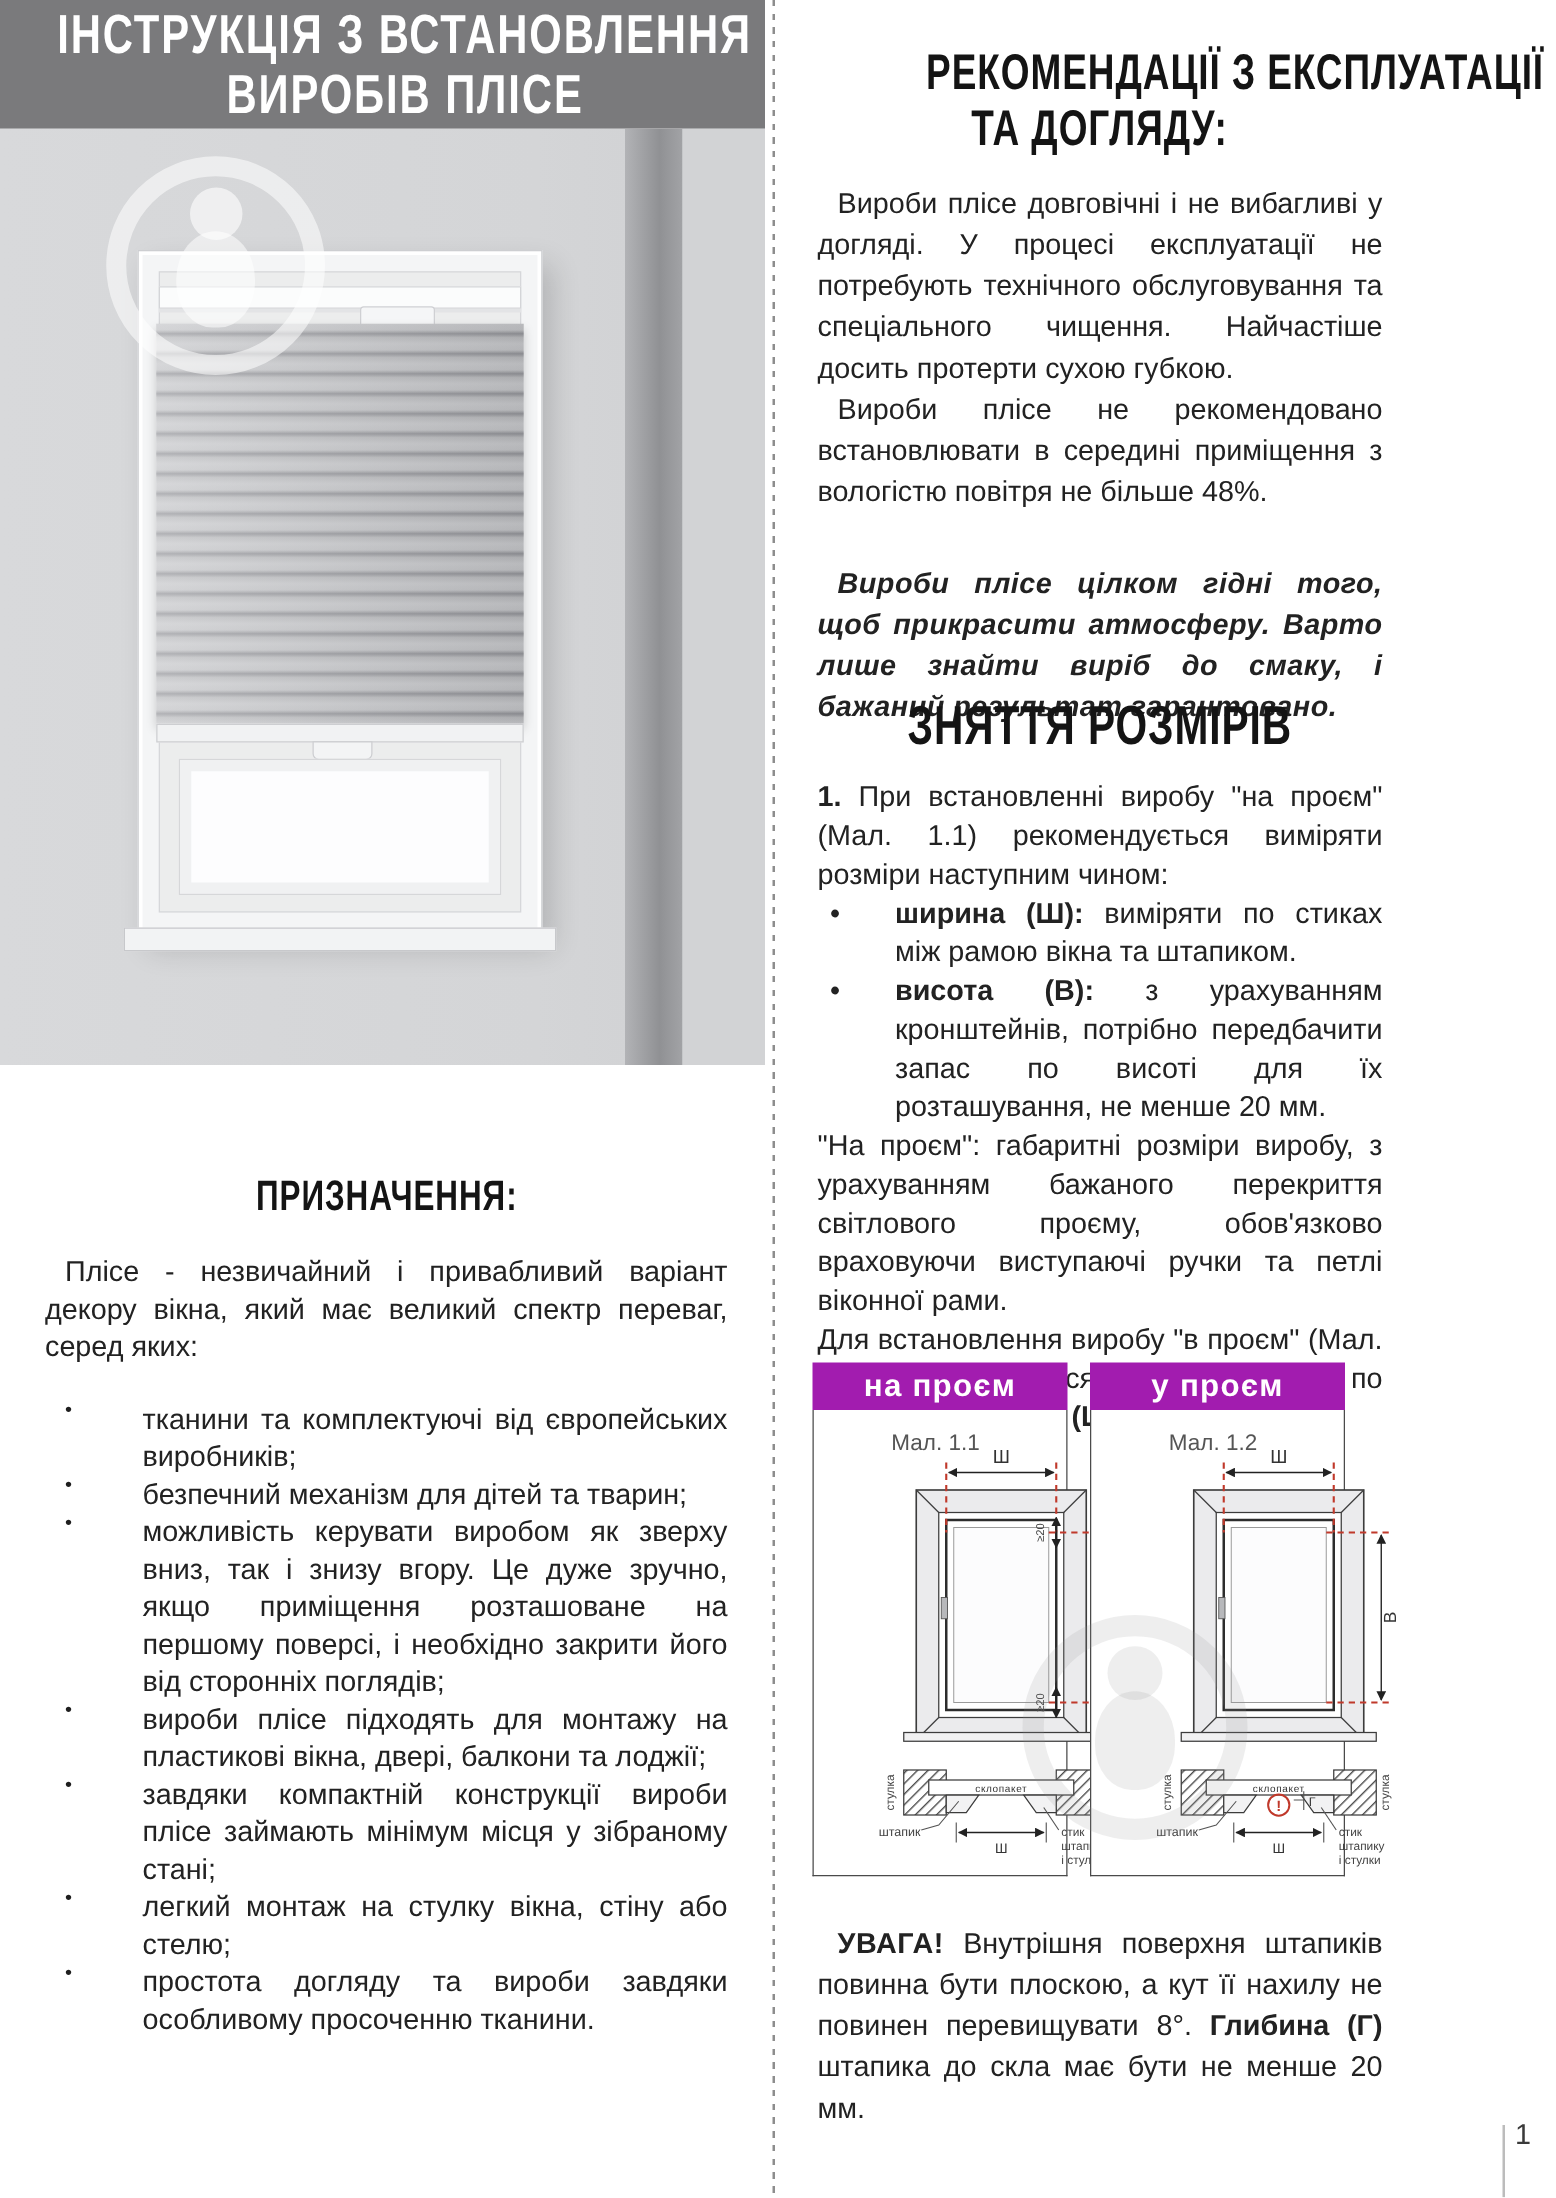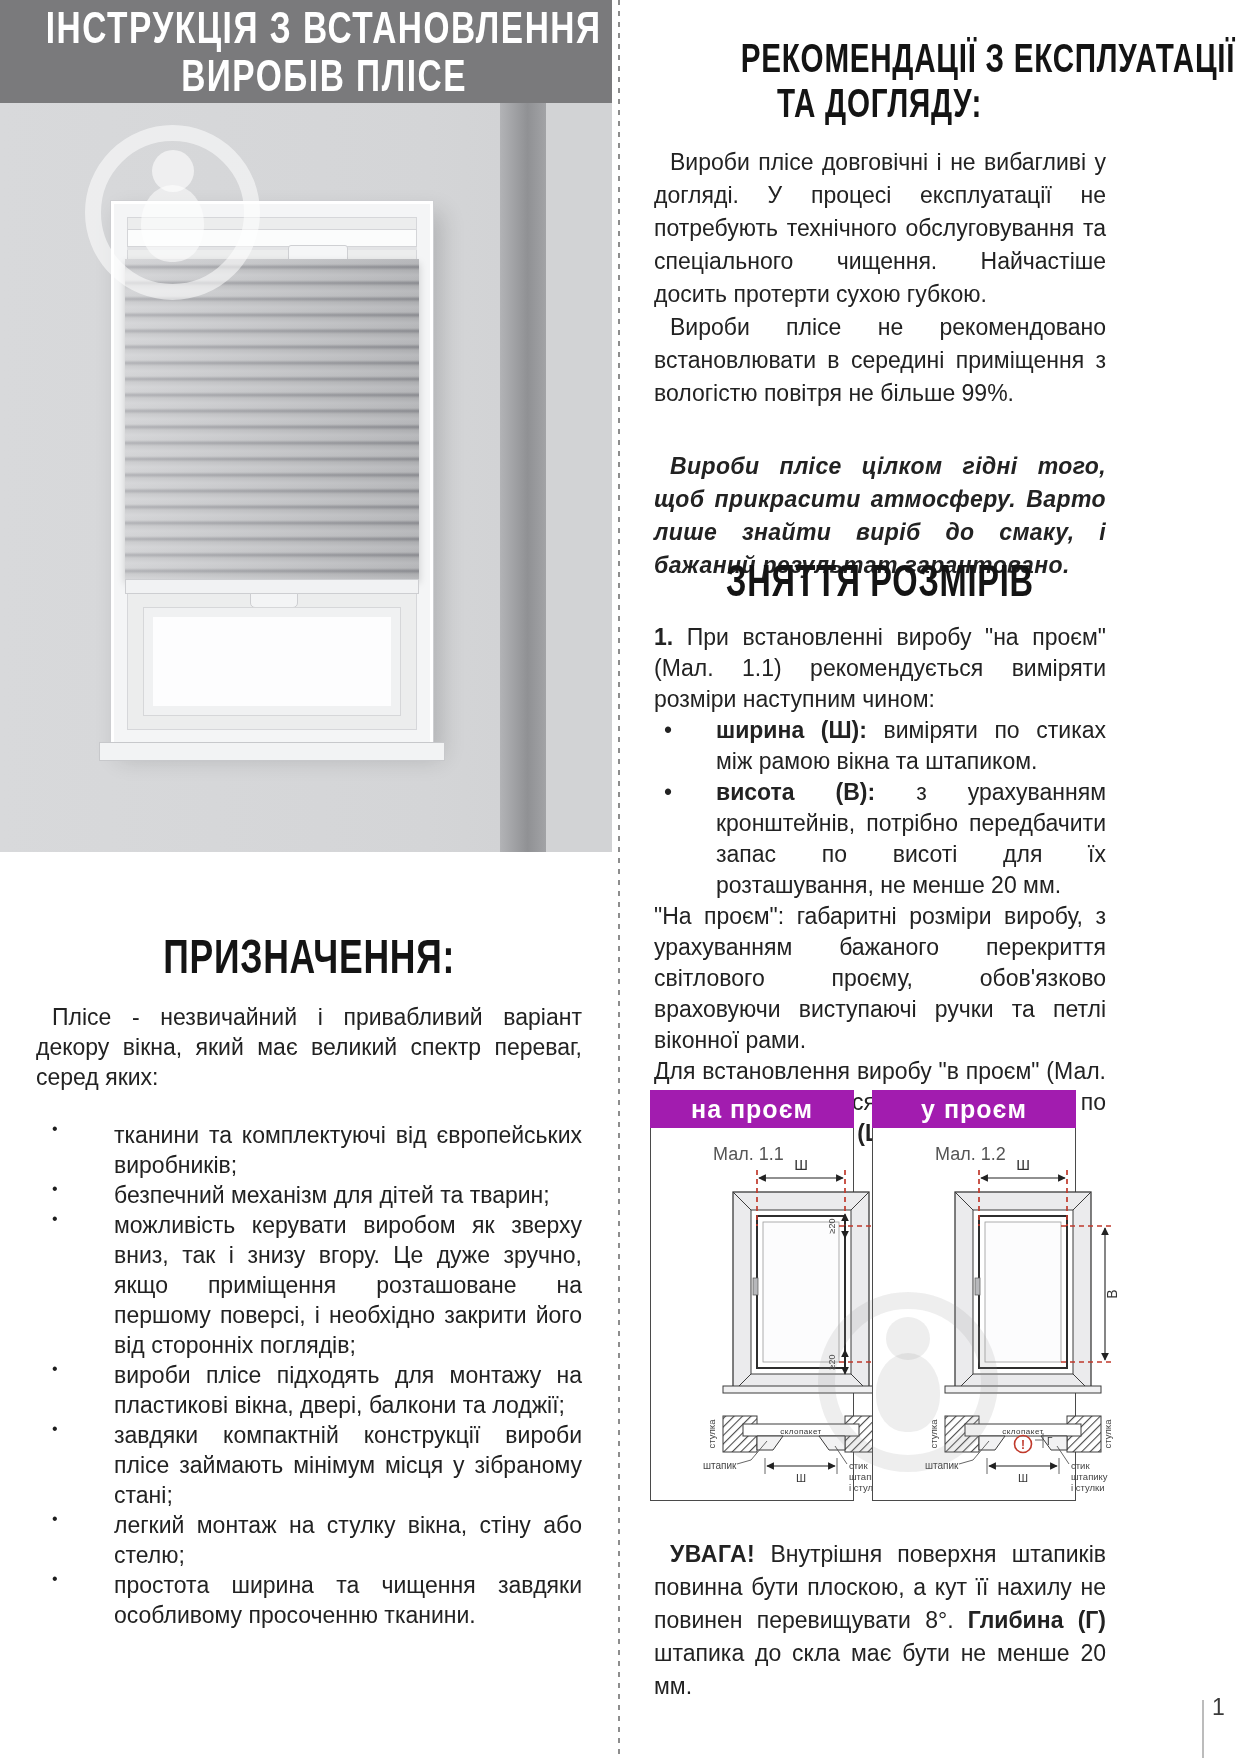--- a/index.html
+++ b/index.html
@@ -59,21 +59,21 @@
   .body-txt{font-size:23px;line-height:32px;text-align:justify;color:#222;}
   .ind{text-indent:16px;}
   .it{font-style:italic;letter-spacing:.4px;font-weight:bold;}
   b{font-weight:700;}
   .brow{display:flex;}
   .brow .bdot{flex:0 0 52px;padding-left:10px;}
   .purpose .brow .bdot{flex:0 0 62px;padding-left:16px;}
 
   
   .purpose{position:absolute;left:36px;top:932px;width:546px;}
-  .purpose h2{margin:0 0 20px 0;font-size:48px;line-height:50px;}
+  .purpose h2{margin:0 0 20px 0;font-size:34px;line-height:50px;}
   .purpose .body-txt{font-size:23px;line-height:30px;}
   .purpose .intro{margin:0 0 28px 0;}
 
   
   .care-section{position:absolute;left:654px;top:36px;width:452px;}
   .care-section h2{margin:0 0 20px 0;font-size:40px;line-height:45px;}
   .care-section .body-txt{line-height:33px;}
   .p3wrap{margin-top:40px;}
 
   .sizes-section{position:absolute;left:654px;top:556px;width:452px;}
@@ -156,31 +156,31 @@
     <div class="brow">
       <span class="bdot">•</span>
       <span class="body-txt">завдяки компактній конструкції вироби плісе займають мінімум місця у зібраному стані;</span>
     </div>
     <div class="brow">
       <span class="bdot">•</span>
       <span class="body-txt">легкий монтаж на стулку вікна, стіну або стелю;</span>
     </div>
     <div class="brow">
       <span class="bdot">•</span>
-      <span class="body-txt">простота ширина та чищення завдяки особливому просоченню тканини.</span>
+      <span class="body-txt">простота догляду та вироби завдяки особливому просоченню тканини.</span>
     </div>
   </section>
 
   <section class="care-section">
     <h2 class="hx">
       <span class="sq">РЕКОМЕНДАЦІЇ З ЕКСПЛУАТАЦІЇ</span><br>
       <span class="sq">ТА ДОГЛЯДУ:</span>
     </h2>
     <p class="body-txt ind" style="margin:0;">Вироби плісе довговічні і не вибагливі у догляді. У процесі експлуатації не потребують технічного обслуговування та спеціального чищення. Найчастіше досить протерти сухою губкою.</p>
-    <p class="body-txt ind" style="margin:0;">Вироби плісе не рекомендовано встановлювати в середині приміщення з вологістю повітря не більше 99%.</p>
+    <p class="body-txt ind" style="margin:0;">Вироби плісе не рекомендовано встановлювати в середині приміщення з вологістю повітря не більше 48%.</p>
     <div class="p3wrap">
       <p class="body-txt ind it" style="margin:0;">Вироби плісе цілком гідні того, щоб прикрасити атмосферу. Варто лише знайти виріб до смаку, і бажаний результат гарантовано.</p>
     </div>
   </section>
 
   <section class="sizes-section">
     <h2 class="hx"><span class="sq">ЗНЯТТЯ РОЗМІРІВ</span></h2>
     <p class="body-txt" style="margin:0;"><b>1.</b><span> При встановленні виробу "на проєм" (Мал. 1.1) рекомендується виміряти розміри наступним чином:</span></p>
     <div class="brow">
       <span class="bdot body-txt">•</span>

